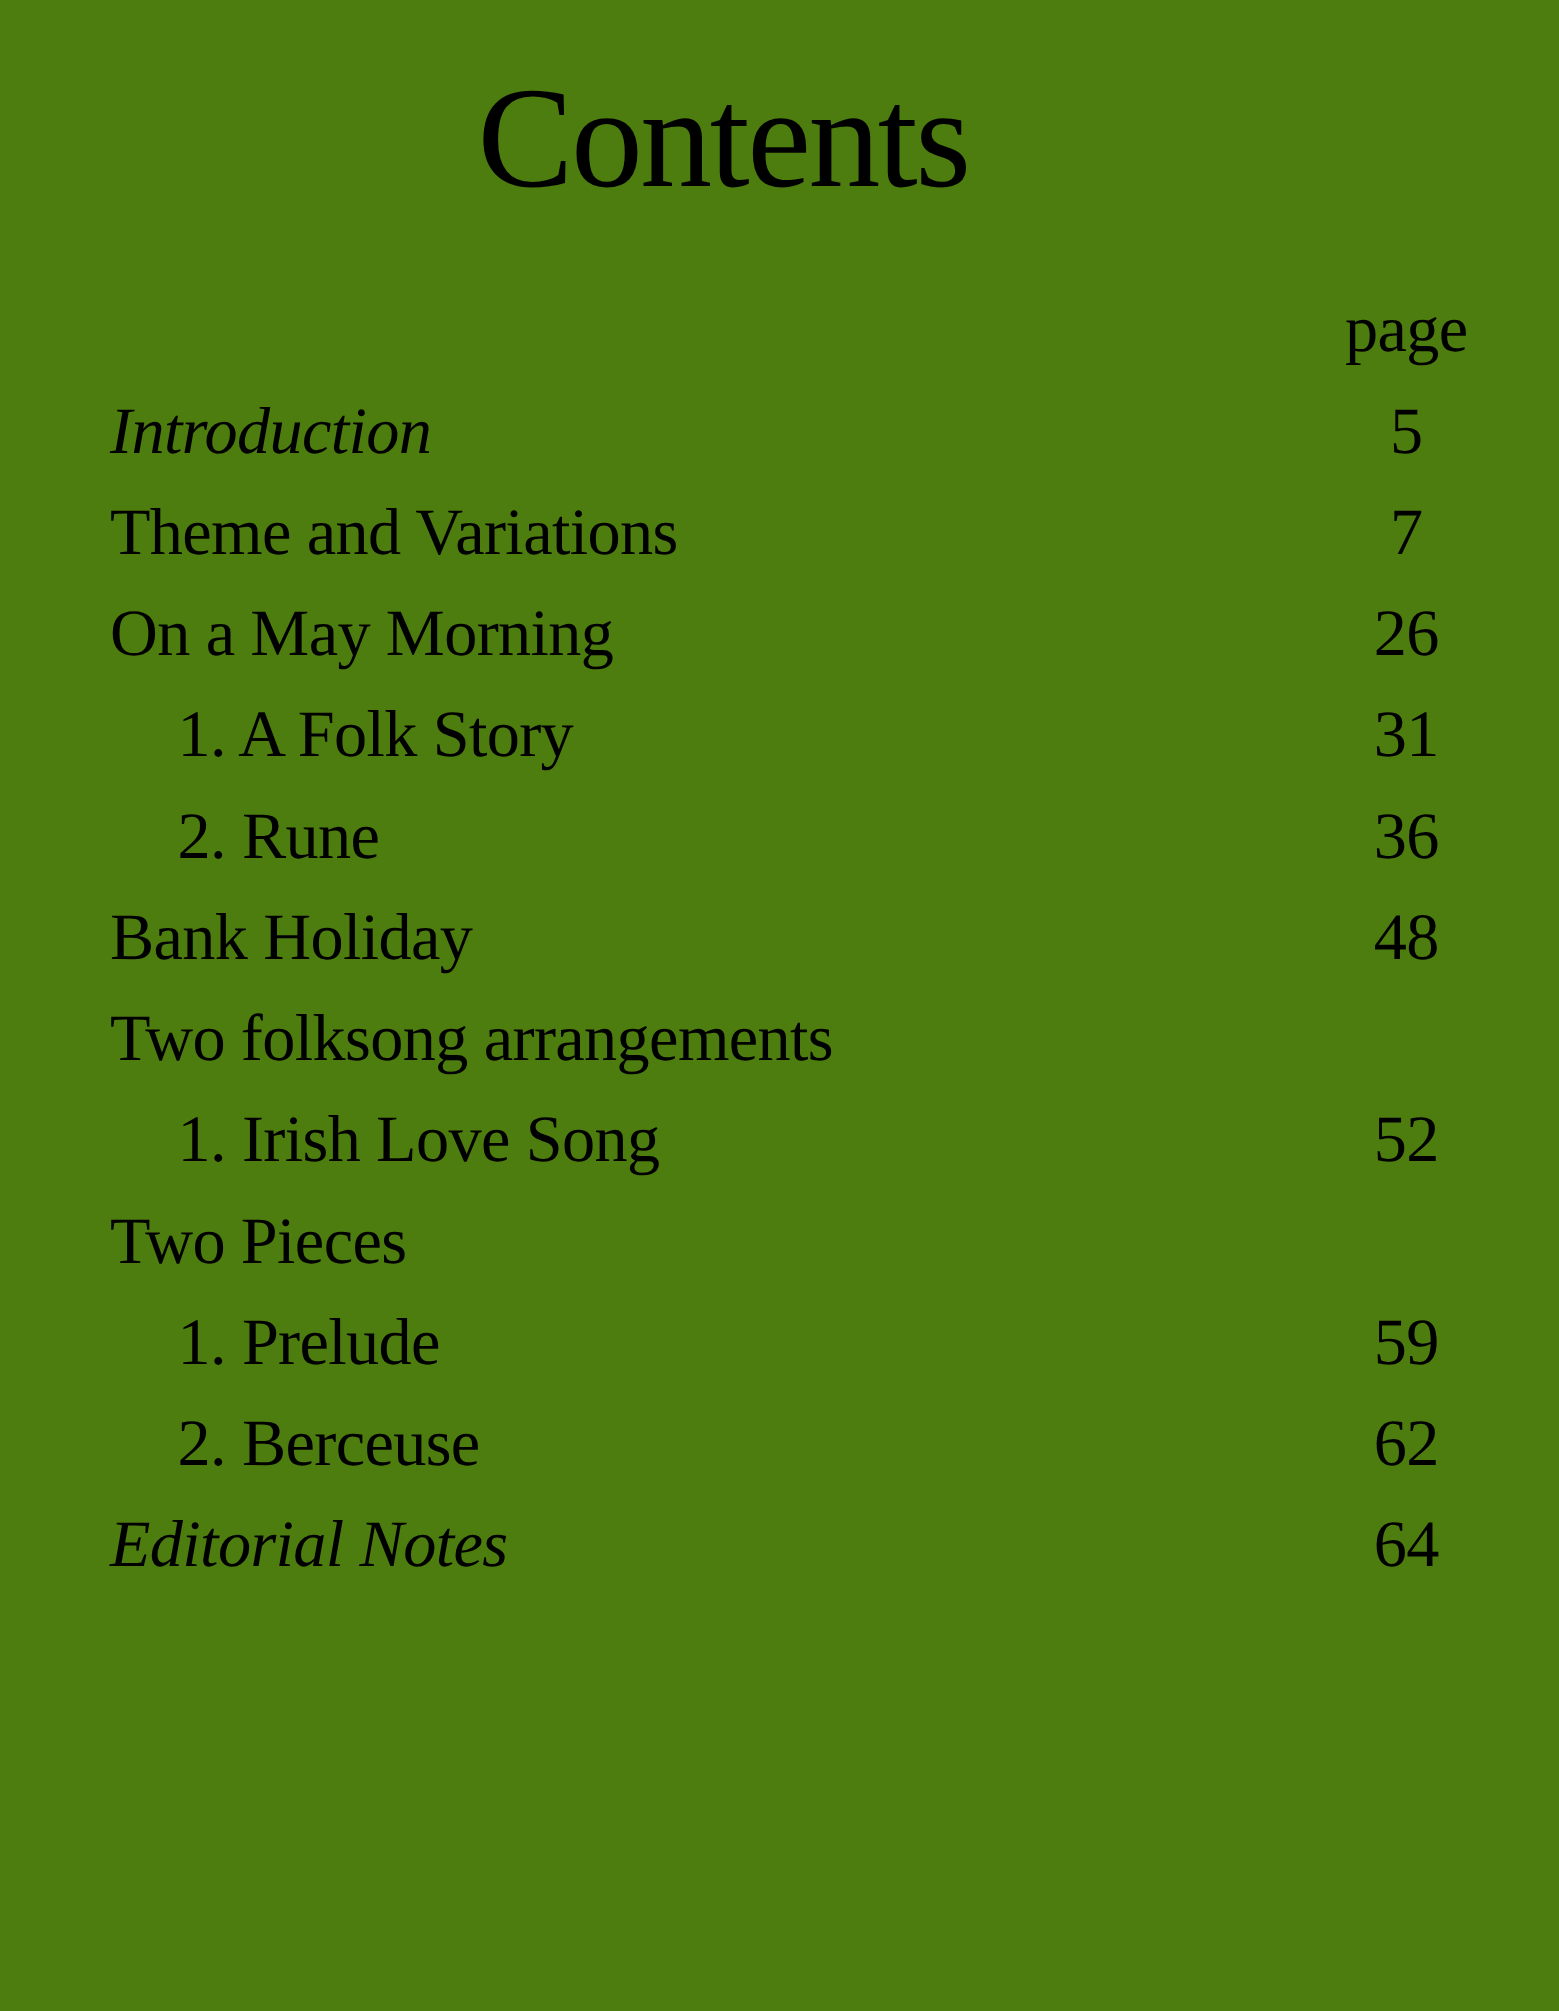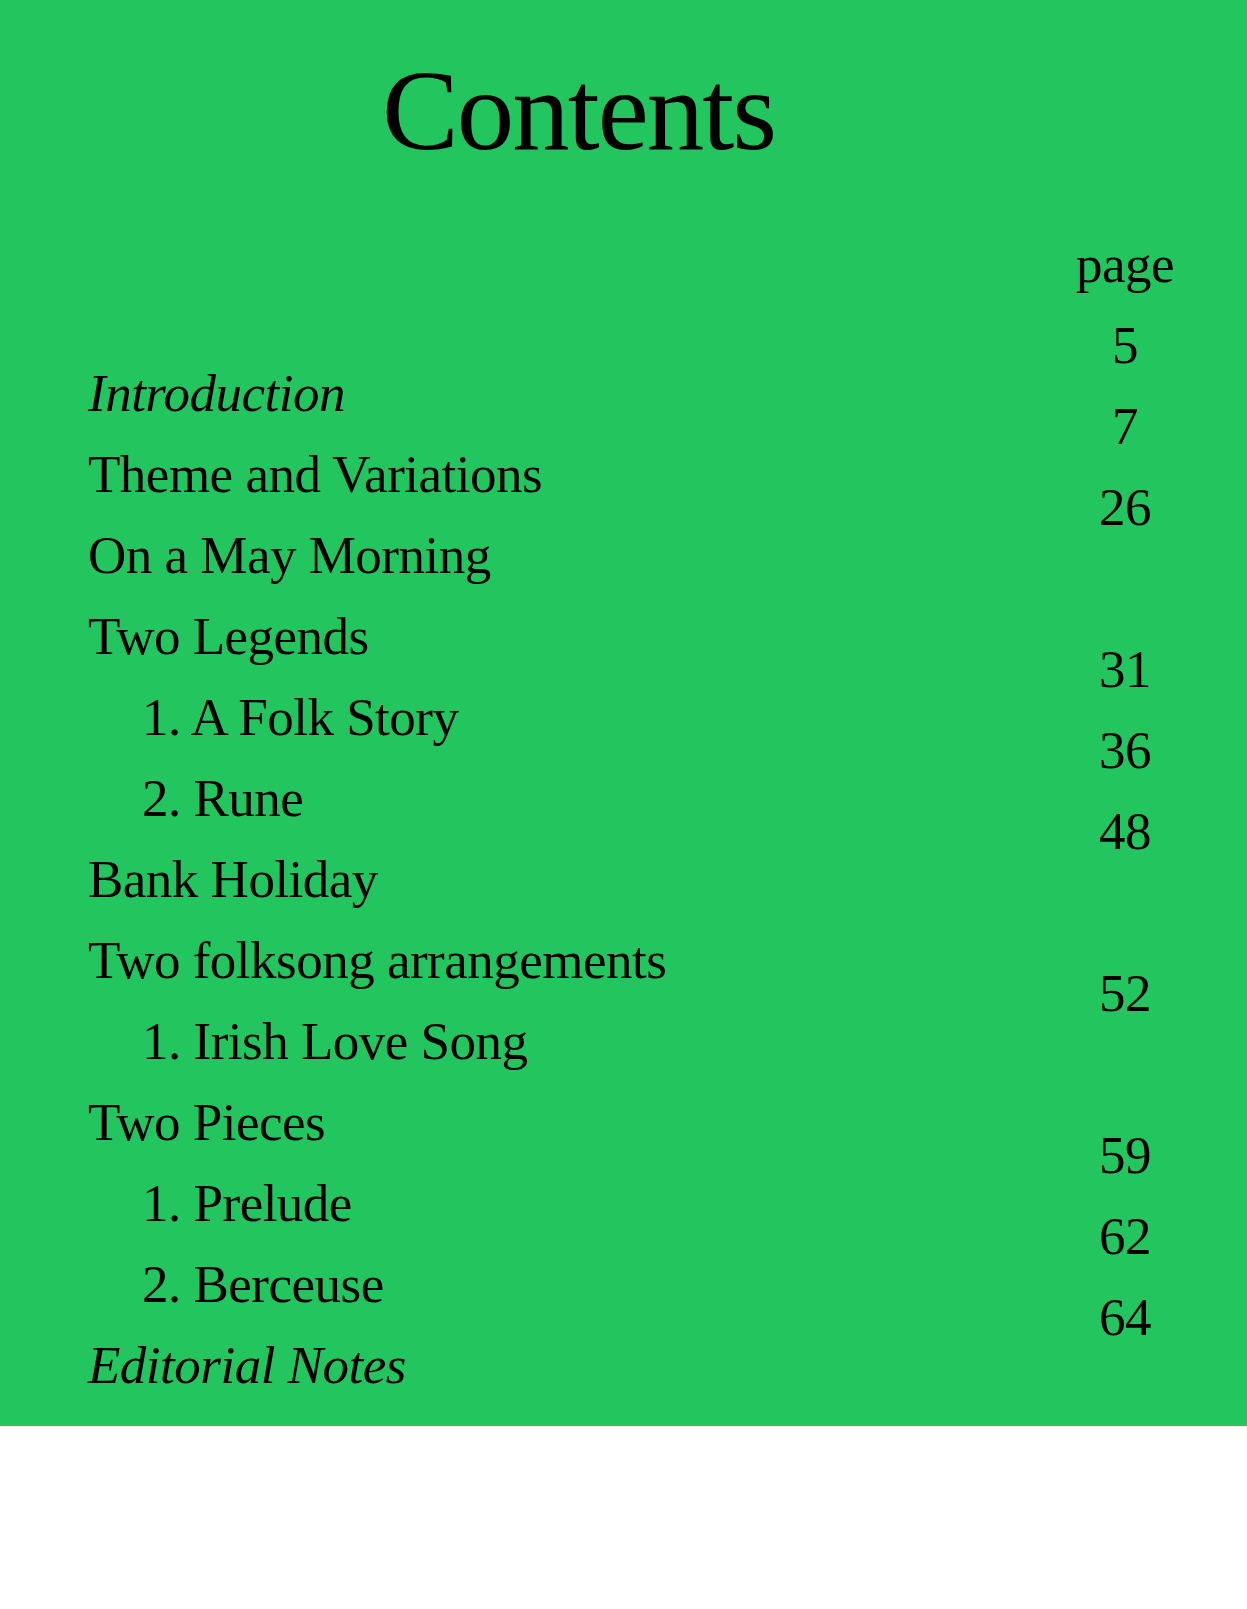--- a/index.html
+++ b/index.html
@@ -3,22 +3,22 @@
 <meta charset="utf-8">
 <style>
   html, body {
     margin: 0;
     padding: 0;
     background: #ffffff;
   }
   .page {
     position: relative;
     width: 1247px;
-    height: 1426px;
-    background: #22c55e;
+    height: 1609px;
+    background: #4d7c0f;
     color: #000000;
     font-family: "Liberation Serif", "DejaVu Serif", serif;
     box-sizing: border-box;
     padding: 0 62px 0 88px;
     overflow: hidden;
   }
   .title {
     font-size: 115px;
     line-height: 115px;
     font-weight: normal;
@@ -36,21 +36,20 @@
     height: 81px;
     font-size: 53px;
     letter-spacing: -0.5px;
   }
   .toc-row.header-row {
     margin-top: 66px;
   }
   .toc-label {
     flex: 1;
     white-space: nowrap;
-    margin-top: 48px;
   }
   .toc-row.indent .toc-label {
     padding-left: 54px;
   }
   .toc-row.italic .toc-label {
     font-style: italic;
   }
   .toc-page {
     width: 120px;
     text-align: center;
@@ -72,24 +71,20 @@
     <span class="toc-label">Introduction</span>
     <span class="toc-page">5</span>
   </div>
       <div class="toc-row">
     <span class="toc-label">Theme and Variations</span>
     <span class="toc-page">7</span>
   </div>
       <div class="toc-row">
     <span class="toc-label">On a May Morning</span>
     <span class="toc-page">26</span>
-  </div>
-      <div class="toc-row">
-    <span class="toc-label">Two Legends</span>
-    <span class="toc-page"></span>
   </div>
       <div class="toc-row indent">
     <span class="toc-label">1. A Folk Story</span>
     <span class="toc-page">31</span>
   </div>
       <div class="toc-row indent">
     <span class="toc-label">2. Rune</span>
     <span class="toc-page">36</span>
   </div>
       <div class="toc-row">

